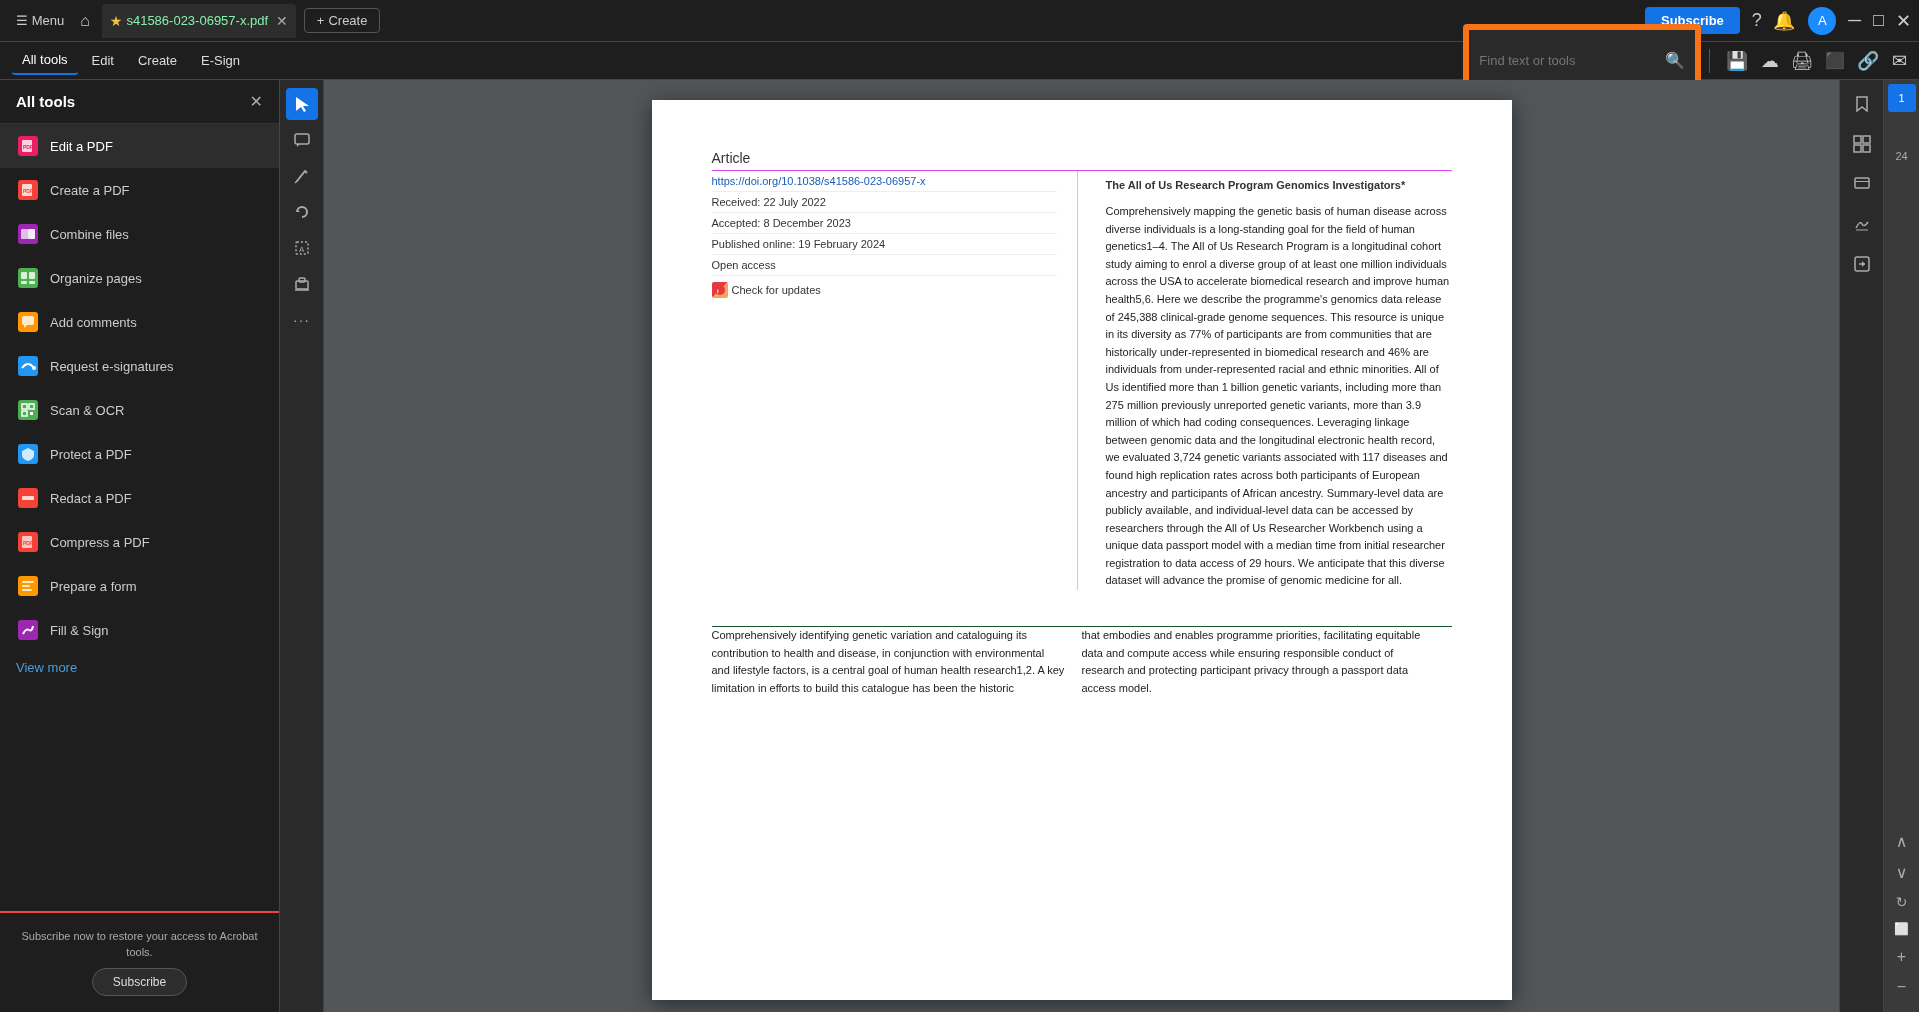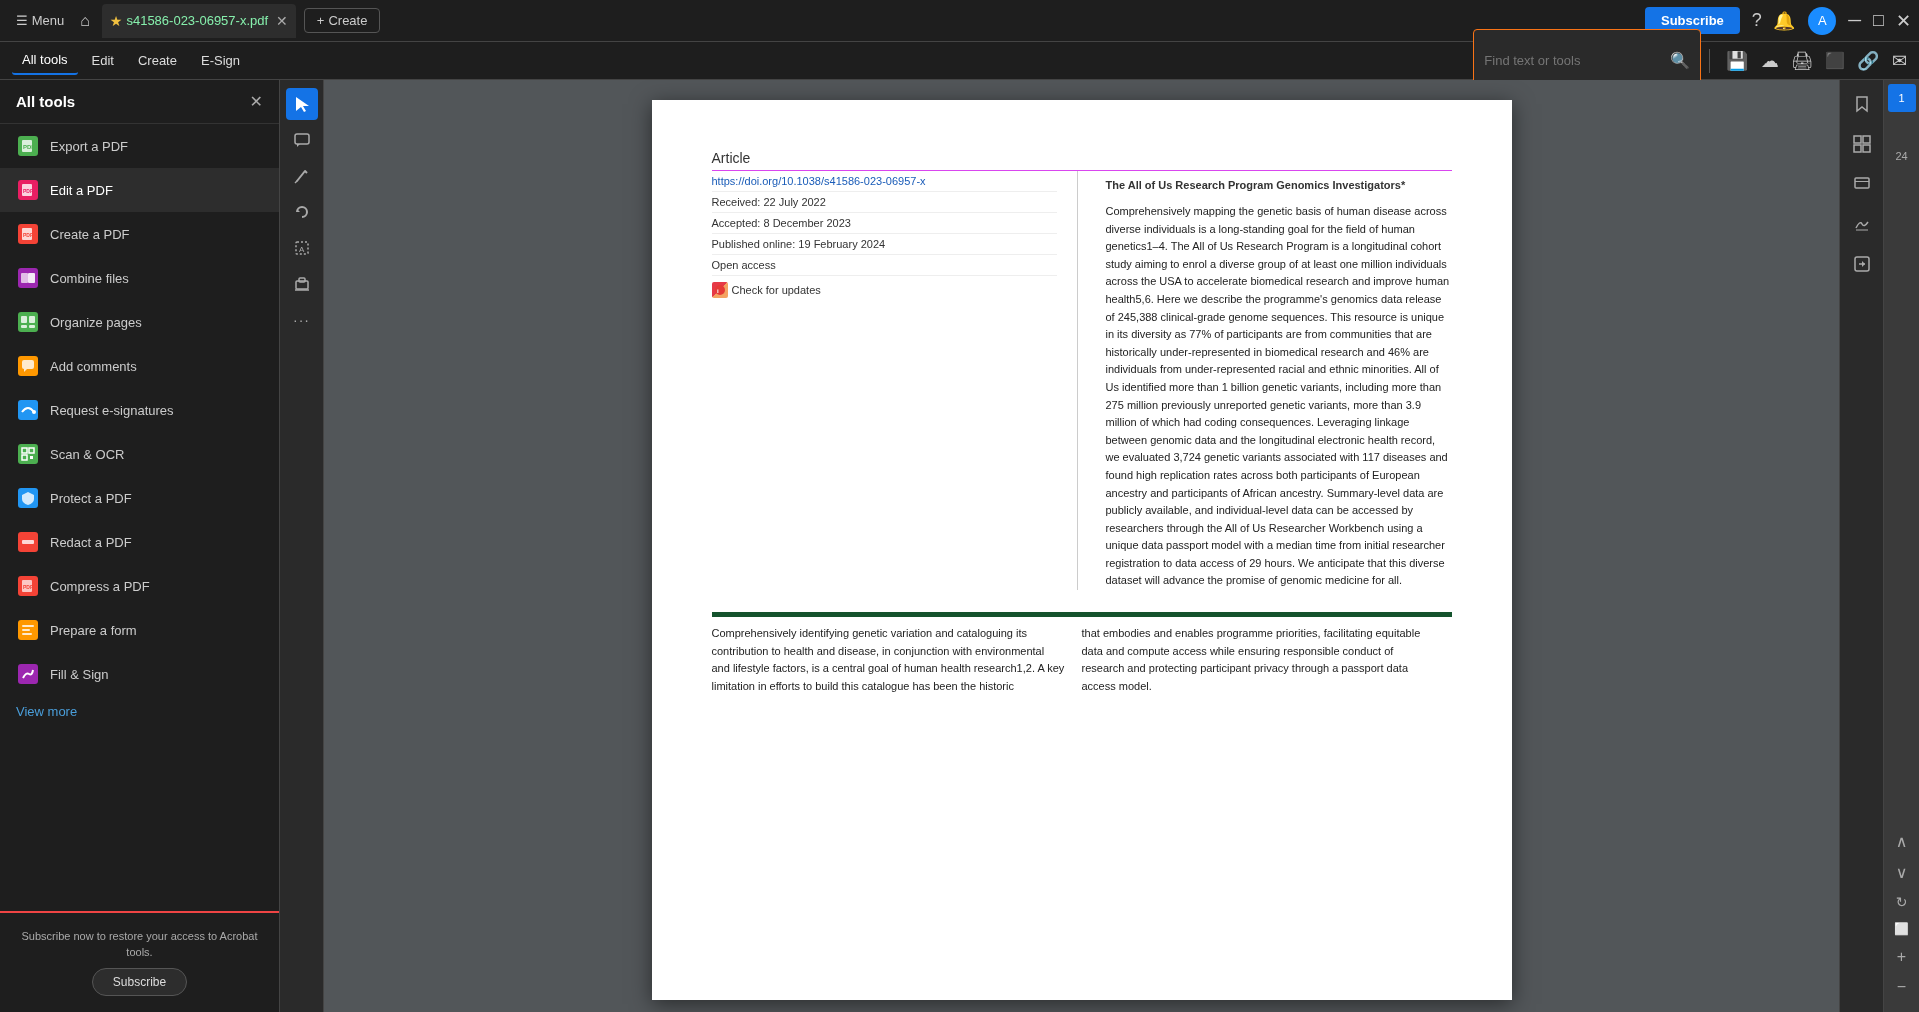--- a/index.html
+++ b/index.html
@@ -69,21 +69,21 @@
     .article-grid { display: grid; grid-template-columns: 1fr 1fr; gap: 8px; border-top: 1px solid #d946ef; }
     .article-left { border-right: 1px solid #ccc; padding-right: 20px; }
     .article-meta { font-size: 11px; color: #333; padding: 4px 0; border-bottom: 1px solid #eee; }
     .article-meta a { color: #1a5cb8; text-decoration: none; }
     .open-access { font-size: 11px; color: #333; padding: 4px 0; border-bottom: 1px solid #eee; }
     .check-updates { display: flex; align-items: center; gap: 4px; padding: 6px 0; font-size: 11px; color: #333; }
     .check-icon { width: 16px; height: 16px; background: linear-gradient(135deg, #e63946 50%, #f4a261 50%); border-radius: 2px; display: flex; align-items: center; justify-content: center; flex-shrink: 0; }
     .article-right { padding-left: 20px; }
     .author-line { font-size: 11px; font-weight: bold; color: #333; padding: 8px 0 12px 0; }
     .abstract-text { font-size: 11px; color: #222; line-height: 1.6; }
-    .bottom-text-grid { display: grid; grid-template-columns: 1fr 1fr; gap: 0; margin-top: 22px; border-top: 5px solid #14532d; padding-top: 8px; }
+    .bottom-text-grid { display: grid; grid-template-columns: 1fr 1fr; gap: 0; margin-top: 36px; border-top: 1px solid #14532d; padding-top: 0; }
     .bottom-col { font-size: 11px; color: #222; line-height: 1.6; padding-right: 16px; }
 
     
     .right-panel {
       width: 44px; background: #2a2a2a; display: flex; flex-direction: column;
       align-items: center; padding: 8px 0; gap: 8px; border-left: 1px solid #444; flex-shrink: 0;
     }
     .right-icon { width: 32px; height: 32px; display: flex; align-items: center; justify-content: center; cursor: pointer; color: #ccc; font-size: 18px; }
 
     
@@ -126,21 +126,21 @@
     <span class="top-icon">□</span>
     <span class="top-icon">✕</span>
   </div>
 </div>
 
 <div class="menu-bar">
   <div class="menu-item active">All tools</div>
   <div class="menu-item">Edit</div>
   <div class="menu-item">Create</div>
   <div class="menu-item">E-Sign</div>
-  <div class="menu-search" style="margin-left:auto;display:flex;align-items:center;gap:6px;border:1px solid #f97316;border-radius:4px;padding:21px 10px;background:#2a2a2a;">
+  <div class="menu-search" style="margin-left:auto;display:flex;align-items:center;gap:6px;border:6px solid #f97316;border-radius:4px;padding:21px 10px;background:#2a2a2a;">
     <input type="text" style="background: transparent; border: none; color: rgb(204, 204, 204); font-size: 13px; width: 180px; outline: none;" placeholder="Find text or tools">
     <span style="color:#aaa;font-size:16px;">🔍</span>
   </div>
   <div class="top-bar-sep"></div>
   <div class="menu-bar-icons">
     <span class="menu-bar-icon">💾</span>
     <span class="menu-bar-icon">☁</span>
     <span class="menu-bar-icon">🖨</span>
     <span class="menu-bar-icon" style="font-size:16px;">⬛</span>
     <span class="menu-bar-icon">🔗</span>
@@ -149,31 +149,20 @@
 </div>
 
 <div class="main-area">
 
   <div class="left-sidebar">
     <div class="sidebar-header">
       <span class="sidebar-title">All tools</span>
       <span class="sidebar-close">✕</span>
     </div>
 
-    <div class="sidebar-item">
-      <div class="sidebar-icon">
-        <div class="icon-box" style="background:#4caf50;">
-          <svg width="16" height="16" viewBox="0 0 16 16">
-              <rect x="2" y="2" width="10" height="12" rx="1" fill="white" opacity="0.8"></rect>
-              <text x="3" y="11" font-size="6" fill="#4caf50" font-weight="bold">PDF</text>
-            </svg>
-        </div>
-      </div>
-      <span>Export a PDF</span>
-    </div>
 
     <div class="sidebar-item active">
       <div class="sidebar-icon">
         <div class="icon-box" style="background:#e91e63;">
           <svg width="16" height="16" viewBox="0 0 16 16">
               <rect x="2" y="2" width="10" height="12" rx="1" fill="white" opacity="0.8"></rect>
               <text x="3" y="11" font-size="5" fill="#e91e63" font-weight="bold">PDF</text>
             </svg>
         </div>
       </div>

